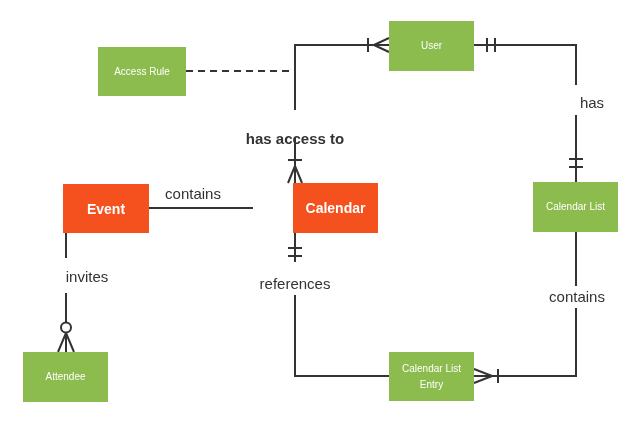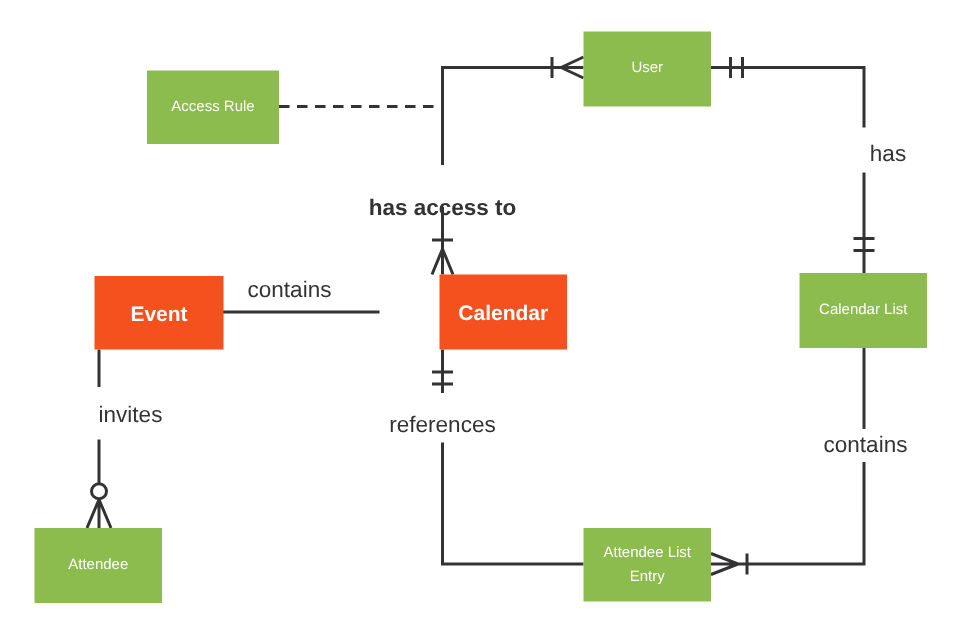--- a/index.html
+++ b/index.html
@@ -149,21 +149,21 @@
 
   <div class="entity green" style="left:23px; top:352px; width:85px; height:50px;">
     <span>Attendee</span>
   </div>
 
   <div class="entity green" style="left:533px; top:182px; width:85px; height:50px;">
     <span>Calendar List</span>
   </div>
 
   <div class="entity green" style="left:389px; top:352px; width:85px; height:49px; padding:0 8px; box-sizing:border-box;">
-    <span>Attendee List Entry</span>
+    <span>Calendar List Entry</span>
   </div>
 
   <div class="rel-label" style="left:193px; top:186px;">contains</div>
 
   <div class="rel-label" style="left:295px; top:131px;font-weight:bold;">has access to</div>
 
   <div class="rel-label" style="left:592px; top:95px;">has</div>
 
   <div class="rel-label" style="left:66px; top:269px;padding-left:42px;">invites</div>
 

